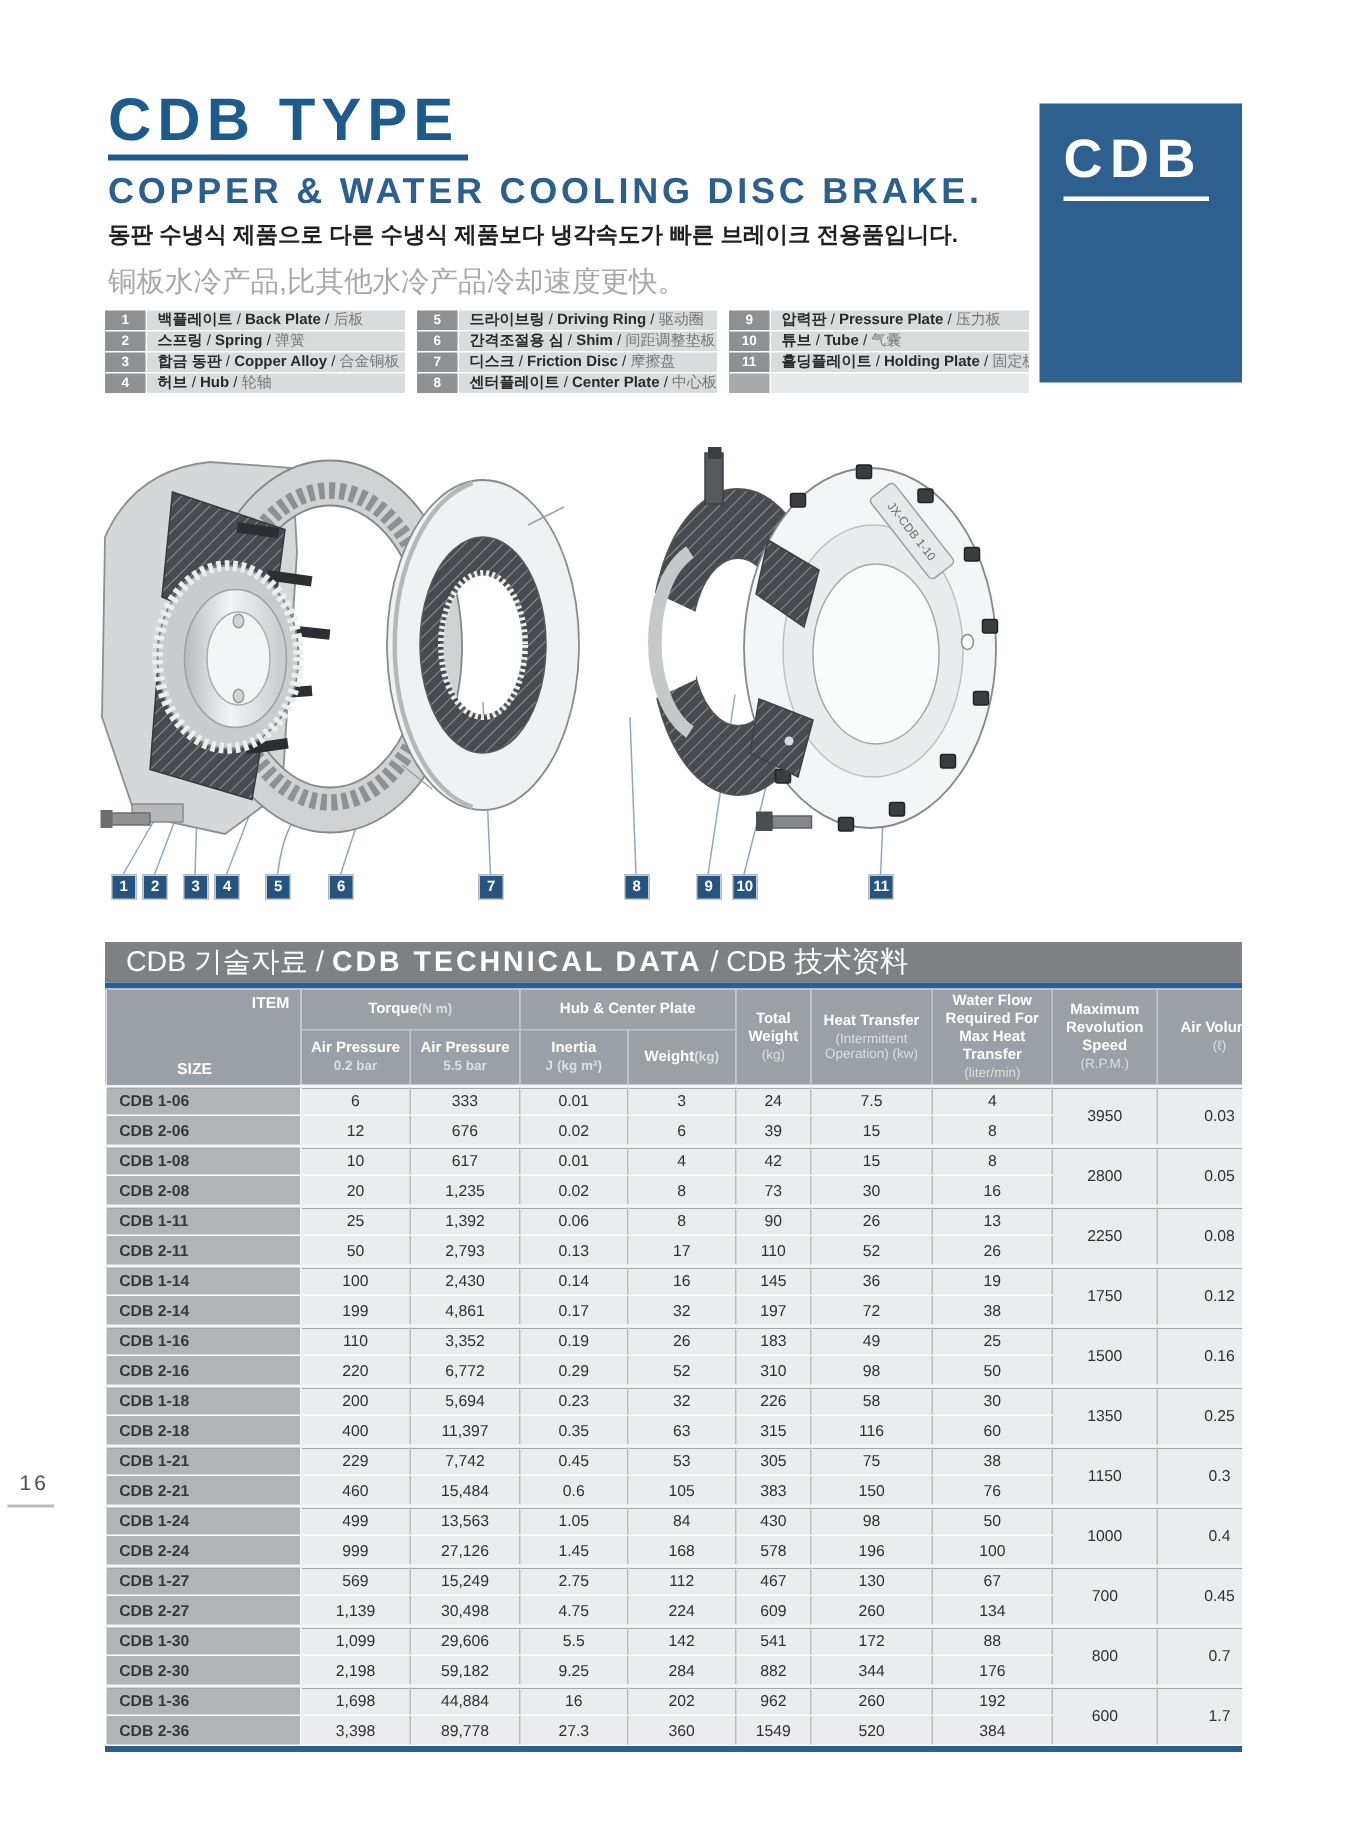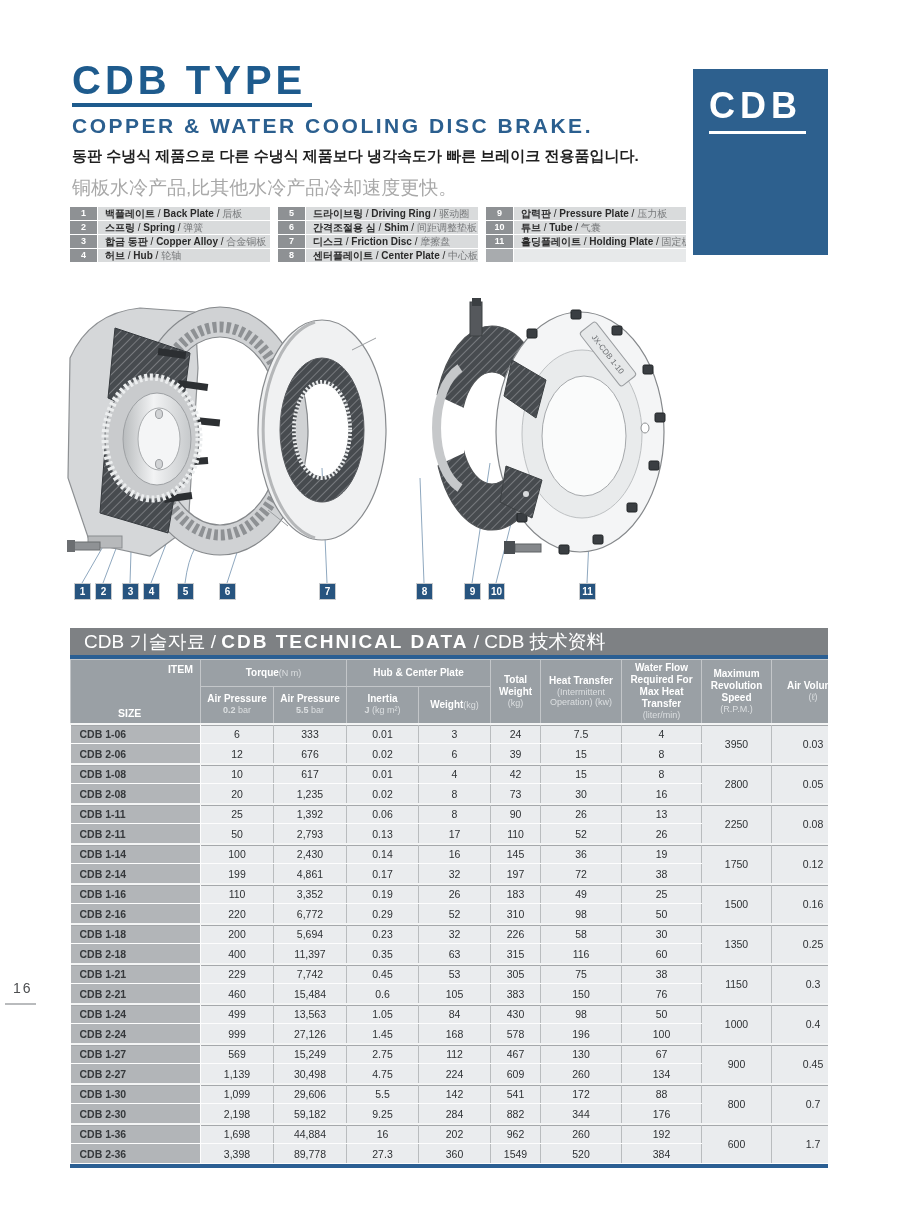--- a/index.html
+++ b/index.html
@@ -3,21 +3,21 @@
 <meta charset="utf-8">
 <style>
   * { margin:0; padding:0; box-sizing:border-box; }
   body { background:#fff; font-family:"Liberation Sans", sans-serif; }
   .page { position:relative; width:828px; height:1220px; background:#ffffff; overflow:hidden; }
 
   
   .title { position:absolute; left:72px; top:60px; font-size:40px; font-weight:800;
            color:#1e5b8d; letter-spacing:4px; border-bottom:4px solid #1e5b8d;
            padding:0 6px 3px 0; line-height:1.0; }
-  .subtitle { position:absolute; left:72px; top:114px; font-size:21px; font-weight:700;
+  .subtitle { position:absolute; left:72px; top:114px; font-size:24px; font-weight:700;
               color:#2b5f8f; letter-spacing:2.5px; }
   .desc-kr { position:absolute; left:72px; top:147px; font-size:15px; font-weight:700; color:#1f1f1f; }
   .desc-zh { position:absolute; left:72px; top:175px; font-size:19px; color:#a8a8a8; }
 
   .brand-box { position:absolute; left:693px; top:69px; width:180px; height:186px; background:#2d608e; }
   .brand-text { position:absolute; left:16px; top:16px; font-size:36px; font-weight:800; color:#fff;
                 letter-spacing:5px; border-bottom:3px solid #fff; padding:0 4px 4px 0; }
   .hatch-band { position:absolute; left:872px; top:58px; width:28px; height:246px;
                 background:repeating-linear-gradient(135deg,#d7d7d7 0 1.5px,transparent 1.5px 5px); }
 
@@ -46,21 +46,21 @@
   
   .tech { position:absolute; left:70px; top:628px; width:784px; }
   .tech-titlebar { height:27px; background:#7e8184; color:#fff; line-height:27px; padding-left:14px;
                    font-size:19px; }
   .tech-titlebar .en { font-weight:800; letter-spacing:2px; }
   .tech-bluebar { height:4px; background:#2b5f93; }
   table.data { width:784px; border-collapse:collapse; table-layout:fixed; }
   table.data th { background:#9aa0a5; color:#fff; font-size:10px; font-weight:700;
                   border:1px solid #c3c6c9; text-align:center; padding:2px 1px; line-height:1.2; }
   table.data th .sub { display:block; color:#dcdfe1; font-weight:400; font-size:9px; }
-  table.data th .inline-sub { color:#dcdfe1; font-weight:400; font-size:9px; }
+  table.data th .inline-sub { color:#dcdfe1; font-weight:700; font-size:9px; }
   th.corner { position:relative; background-image:linear-gradient(to bottom right,
                rgba(0,0,0,0) calc(50% - 1px), #e8eaec calc(50% - 1px),
                #e8eaec calc(50% + 1px), rgba(0,0,0,0) calc(50% + 1px)); }
   th.corner .item { position:absolute; top:3px; right:7px; font-size:10.5px; }
   th.corner .size { position:absolute; bottom:3px; left:7px; font-size:10.5px;margin-left:40px; }
   td.size { background:#b2b5b8; color:#35383b; font-weight:700; font-size:10.5px;
             padding-left:9px; height:20px; border-bottom:1px solid #fdfdfd; border-right:1px solid #fdfdfd; }
   td.val { background:#eaecee; color:#2e3134; font-size:10.5px; text-align:center; height:20px;
            border-right:1px solid #b9bcbe; border-bottom:1px solid #fdfdfd; }
   td.merge { background:#eaecee; color:#2e3134; font-size:10.5px; text-align:center;
@@ -507,21 +507,21 @@
         <tbody class="grp">
           <tr>
             <td class="size">CDB 1-27</td>
             <td class="val">569</td>
             <td class="val">15,249</td>
             <td class="val">2.75</td>
             <td class="val">112</td>
             <td class="val">467</td>
             <td class="val">130</td>
             <td class="val">67</td>
-            <td class="merge" rowspan="2">900</td>
+            <td class="merge" rowspan="2">700</td>
             <td class="merge" rowspan="2">0.45</td>
           </tr>
           <tr>
             <td class="size">CDB 2-27</td>
             <td class="val">1,139</td>
             <td class="val">30,498</td>
             <td class="val">4.75</td>
             <td class="val">224</td>
             <td class="val">609</td>
             <td class="val">260</td>

